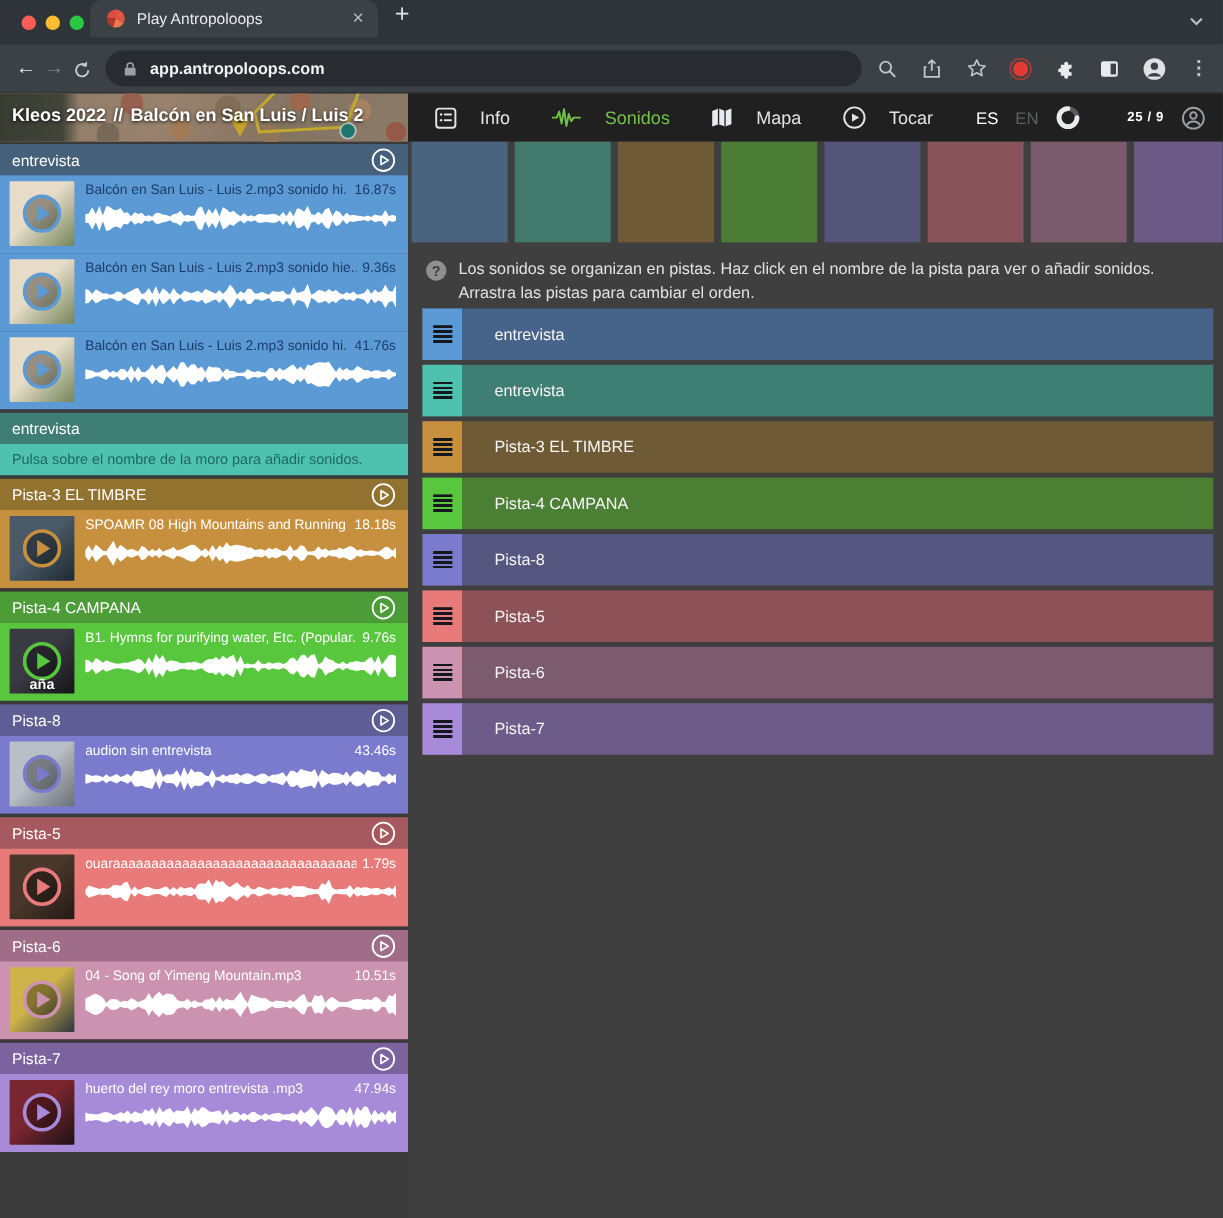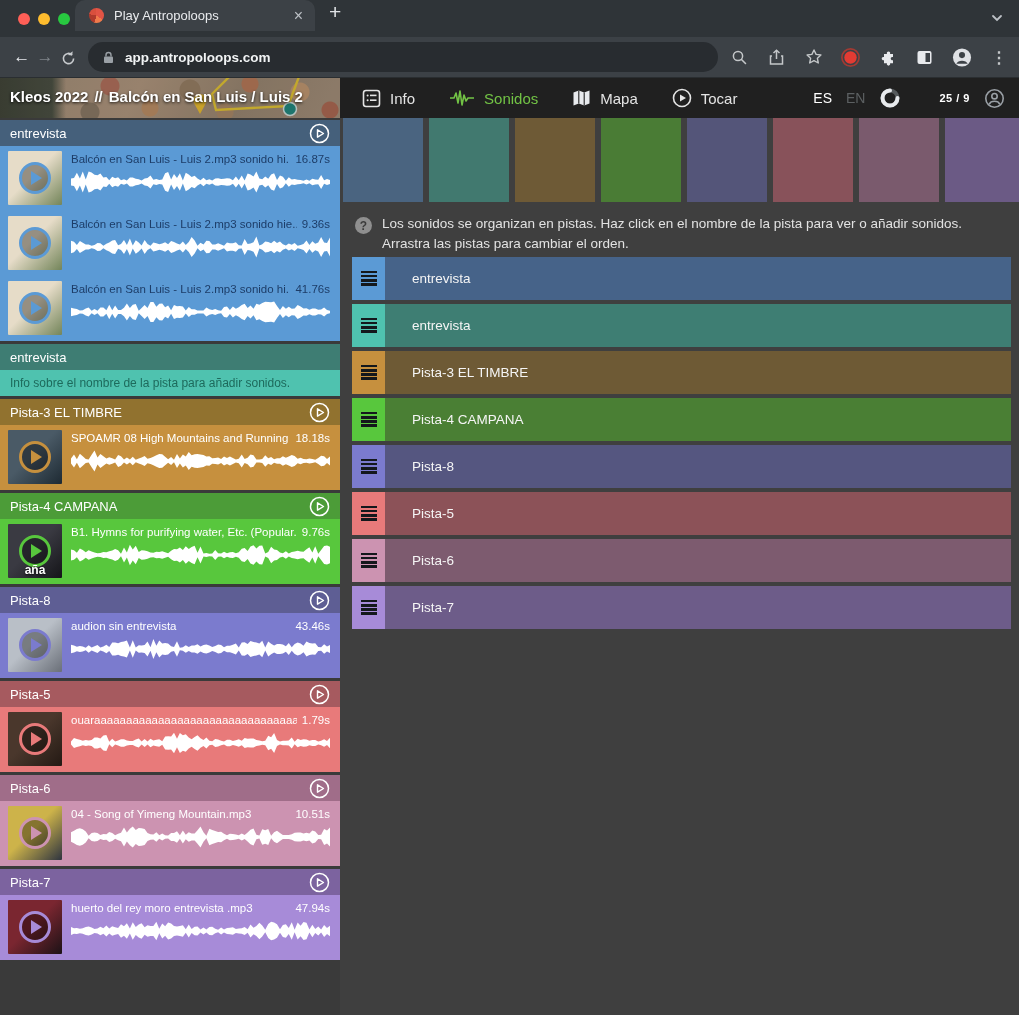--- a/index.html
+++ b/index.html
@@ -42,21 +42,21 @@
       radial-gradient(circle 12px at 300px 14px,#c59a72 0 9px,transparent 10px),
       radial-gradient(circle 10px at 330px 32px,#b06a52 0 8px,transparent 9px),
       radial-gradient(circle 12px at 90px 34px,#8d7a66 0 9px,transparent 10px),
       radial-gradient(circle 11px at 225px 34px,#ad8a68 0 8px,transparent 9px),
       linear-gradient(115deg,#a5907a 0%, #b59a80 40%, #9c8872 70%, #a8927c 100%); }
   .map-thumb .shade { position:absolute; inset:0; background:rgba(20,20,20,.18); }
   .breadcrumb { position:absolute; left:10px; top:10px; color:#fff; font-size:15px; font-weight:bold;
     text-shadow:0 1px 3px rgba(0,0,0,.85); white-space:nowrap; }
   .breadcrumb .sep { margin:0 6px; font-weight:bold; }
   .app-nav { display:flex; align-items:center; gap:34px; margin-left:22px; }
-  .nav-item { display:flex; align-items:center; gap:9px; color:#e4e4e4; font-size:15px; }
+  .nav-item { display:flex; align-items:center; gap:19px; color:#e4e4e4; font-size:15px; }
   .nav-item.active { color:#72c345;text-align:right; }
   .hdr-right { margin-left:auto; display:flex; align-items:center; gap:14px; padding-right:14px; }
   .lang-es { color:#fff; font-size:14px; }
   .lang-en { color:#5c6062; font-size:14px; }
   .counter { color:#fff; font-size:11px; font-weight:bold; letter-spacing:.5px;margin-left:24px; }
 
   
   .app-body { display:flex; height:897px; }
   .sidebar { width:340px; flex-shrink:0; background:#3a3a3a; padding-top:2px; overflow:hidden; }
   .section { margin-bottom:3px; }
@@ -307,21 +307,21 @@
               <path d="M0.0,7.7 L3.0,8.4 L5.9,8.9 L8.9,10.4 L11.8,10.2 L14.8,8.6 L17.7,7.4 L20.7,10.7 L23.6,9 L26.6,10.7 L29.5,7.4 L32.5,7.4 L35.5,10.3 L38.4,4.7 L41.4,10.3 L44.3,5.6 L47.3,9.9 L50.2,10 L53.2,7.8 L56.1,3.5999999999999996 L59.1,8 L62.0,4.8 L65.0,4 L68.0,10.7 L70.9,8.1 L73.9,5 L76.8,8.1 L79.8,1.9000000000000004 L82.7,1.9000000000000004 L85.7,6.7 L88.6,3.8000000000000007 L91.6,3.5 L94.5,7.2 L97.5,5.5 L100.5,10.2 L103.4,5.1 L106.4,6.3 L109.3,6 L112.3,6.5 L115.2,10.6 L118.2,7 L121.1,9.2 L124.1,9.2 L127.0,10.6 L130.0,10.6 L133.0,10.5 L135.9,7.6 L138.9,9.3 L141.8,10 L144.8,9.1 L147.7,10.3 L150.7,10.7 L153.6,7.1 L156.6,6.5 L159.5,10 L162.5,6.5 L165.5,8.8 L168.4,7.2 L171.4,5 L174.3,3.6999999999999993 L177.3,8 L180.2,5.5 L183.2,8.8 L186.1,3.8000000000000007 L189.1,4.8 L192.0,3 L195.0,1.8000000000000007 L198.0,1.9000000000000004 L200.9,2.3000000000000007 L203.9,1.5 L206.8,5.9 L209.8,10 L212.7,5.9 L215.7,8.8 L218.6,6.7 L221.6,8.7 L224.5,8.5 L227.5,4.9 L230.5,6.5 L233.4,8.6 L236.4,8.3 L239.3,9.8 L242.3,8.5 L245.2,8.6 L248.2,9.8 L251.1,9.6 L254.1,7.6 L257.0,10.1 L260.0,10.7 L260.0,13.3 L257.0,13.9 L254.1,16.4 L251.1,14.4 L248.2,14.2 L245.2,15.4 L242.3,15.5 L239.3,14.2 L236.4,15.7 L233.4,15.4 L230.5,17.5 L227.5,19.1 L224.5,15.5 L221.6,15.3 L218.6,17.3 L215.7,15.2 L212.7,18.1 L209.8,14 L206.8,18.1 L203.9,22.5 L200.9,21.7 L198.0,22.1 L195.0,22.2 L192.0,21 L189.1,19.2 L186.1,20.2 L183.2,15.2 L180.2,18.5 L177.3,16 L174.3,20.3 L171.4,19 L168.4,16.8 L165.5,15.2 L162.5,17.5 L159.5,14 L156.6,17.5 L153.6,16.9 L150.7,13.3 L147.7,13.7 L144.8,14.9 L141.8,14 L138.9,14.7 L135.9,16.4 L133.0,13.5 L130.0,13.4 L127.0,13.4 L124.1,14.8 L121.1,14.8 L118.2,17 L115.2,13.4 L112.3,17.5 L109.3,18 L106.4,17.7 L103.4,18.9 L100.5,13.8 L97.5,18.5 L94.5,16.8 L91.6,20.5 L88.6,20.2 L85.7,17.3 L82.7,22.1 L79.8,22.1 L76.8,15.9 L73.9,19 L70.9,15.9 L68.0,13.3 L65.0,20 L62.0,19.2 L59.1,16 L56.1,20.4 L53.2,16.2 L50.2,14 L47.3,14.1 L44.3,18.4 L41.4,13.7 L38.4,19.3 L35.5,13.7 L32.5,16.6 L29.5,16.6 L26.6,13.3 L23.6,15 L20.7,13.3 L17.7,16.6 L14.8,15.4 L11.8,13.8 L8.9,13.6 L5.9,15.1 L3.0,15.6 L0.0,16.3 Z" fill="#ffffff"></path>
             </svg>
           </div>
         </div>
       </div>
       <div class="section">
         <div class="sec-head" style="background: rgb(62, 125, 115);">
           <span>entrevista</span>
           <span class="spacer"></span>
         </div>
-        <div class="hint-row" style="background: rgb(79, 194, 175); color: rgb(29, 106, 92);">Info sobre el nombre de la pista para añadir sonidos.</div>
+        <div class="hint-row" style="background: rgb(79, 194, 175); color: rgb(29, 106, 92);">Pulsa sobre el nombre de la moro para añadir sonidos.</div>
       </div>
       <div class="section">
         <div class="sec-head" style="background: rgb(145, 114, 47);">
           <span>Pista-3 EL TIMBRE</span>
           <span class="spacer"></span>
           <svg width="21" height="21" viewBox="0 0 21 21">
             <circle cx="10.5" cy="10.5" r="9" fill="none" stroke="#ffffff" stroke-width="1.5"></circle>
             <polygon points="8.5,6.8 14.5,10.5 8.5,14.2" fill="none" stroke="#ffffff" stroke-width="1.4" stroke-linejoin="round"></polygon>
           </svg>
         </div>

